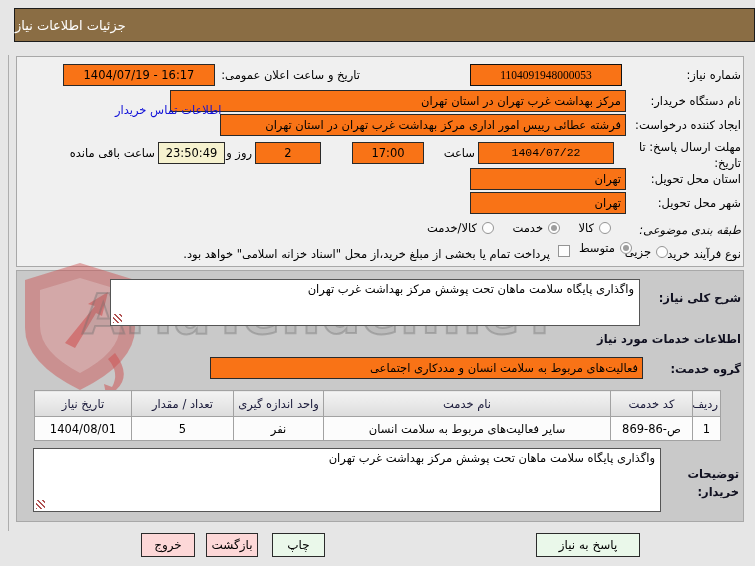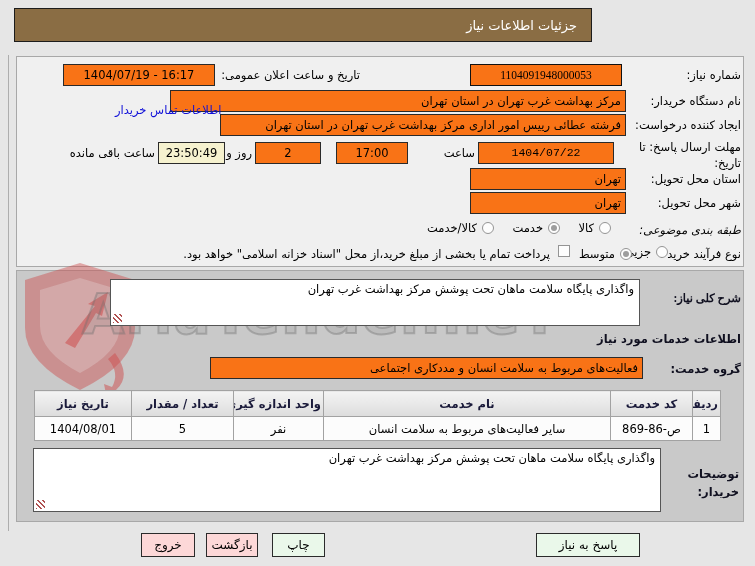--- a/index.html
+++ b/index.html
@@ -1,22 +1,22 @@
 <!DOCTYPE html>
 <html lang="fa" dir="rtl"><head>
 <meta charset="utf-8">
 <style>
   html,body{margin:0;padding:0;width:755px;height:566px;overflow:hidden;
     background:#e6e6e6;font-family:"DejaVu Sans","Liberation Sans",sans-serif;
     font-size:12px;color:#000;direction:rtl;}
   .page{position:relative;width:755px;height:566px;}
   .abs{position:absolute;}
-  .titlebar{left:14px;top:8px;width:578px;height:34px;background:#8a6d44;
+  .titlebar{left:14px;top:8px;width:741px;height:34px;background:#8a6d44;
     border:1px solid #1c1c1c;color:#fff;font-size:13px;line-height:34px;
-    text-align:right;padding-right:14px;box-sizing:border-box;}
+    text-align:left;padding-right:14px;box-sizing:border-box;}
   .frame-line{left:8px;top:55px;height:476px;width:0;border-left:1px solid #adadad;}
   .groupbox{box-sizing:border-box;border:1px solid #a8a8a8;}
   .box1{left:16px;top:56px;width:728px;height:211px;background:#f0f0f0;}
   .box2{left:16px;top:270px;width:728px;height:252px;background:#c9c9c9;}
   .lbl{white-space:nowrap;font-size:11.5px;line-height:16px;}
   .lbl-bold{font-weight:bold;color:#101020;}
   .field{box-sizing:border-box;background:#f97316;border:1px solid #2a2a2a;
     height:22px;line-height:20px;font-size:11.5px;padding:0 4px;white-space:nowrap;
     overflow:hidden;}
   .field.center{text-align:center;}
@@ -32,21 +32,21 @@
     border:1px solid #949494;box-sizing:border-box;vertical-align:middle;}
   .opt{display:flex;flex-direction:row;align-items:center;gap:5px;height:16px;}
   .ta{box-sizing:border-box;background:#fff;border:1px solid #555;font-size:11.5px;
     padding:2px 5px;text-align:right;position:absolute;overflow:hidden;}
   .ta .grip{position:absolute;left:2px;bottom:2px;width:9px;height:9px;
     background:repeating-linear-gradient(45deg,#b05050 0 1px,transparent 1px 3.5px);}
   table.svc{border-collapse:collapse;table-layout:fixed;width:686px;font-size:11.5px;}
   table.svc th,table.svc td{border:1px solid #a2a2a2;text-align:center;
     overflow:hidden;white-space:nowrap;padding:0 2px;}
   table.svc th{background:linear-gradient(#f4f4f4,#dcdcdc);height:25px;
-    font-weight:bold;color:#1a1a3a;margin-top:27px;}
+    font-weight:normal;color:#1a1a3a;margin-top:27px;}
   table.svc td{background:#fcfcfc;height:23px;}
   table.svc{border:1px solid #7f7f7f;}
   .btn{box-sizing:border-box;height:24px;border:1px solid #2b2b2b;font-size:12px;
     display:flex;align-items:center;justify-content:center;cursor:pointer;}
   .btn-green{background:#eaf8ea;}
   .btn-pink{background:#fdd8d8;}
   .wm-text{font-size:55px;font-weight:bold;color:rgba(125,125,125,0.16);
     -webkit-text-stroke:2px rgba(110,110,110,0.38);letter-spacing:1px;
     white-space:nowrap;direction:ltr;pointer-events:none;}
   .wm-svg{pointer-events:none;}
@@ -69,21 +69,21 @@
   <div class="abs lbl" style="right:14px;top:93px;">نام دستگاه خریدار:</div>
   <div class="abs field" style="left:170px;top:90px;width:456px;">مرکز بهداشت غرب تهران در استان تهران</div>
 
   <div class="abs lbl" style="right:14px;top:117px;">ایجاد کننده درخواست:</div>
   <div class="abs field" style="left:220px;top:114px;width:406px;">فرشته عطائی رییس امور اداری مرکز بهداشت غرب تهران در استان تهران</div>
   <div class="abs link" style="left:115px;top:103px;">اطلاعات تماس خریدار</div>
 
   <div class="abs lbl" style="right:14px;top:139px;width:118px;white-space:normal;text-align:right;">مهلت ارسال پاسخ: تا تاریخ:</div>
   <div class="abs field center ltr" style="left:478px;top:142px;width:136px;font-family:Liberation Mono, monospace;">1404/07/22</div>
   <div class="abs lbl" style="right:280px;top:145px;">ساعت</div>
-  <div class="abs field center ltr" style="left:336px;top:142px;width:72px;">17:00</div>
+  <div class="abs field center ltr" style="left:352px;top:142px;width:72px;">17:00</div>
   <div class="abs field center ltr" style="left:255px;top:142px;width:66px;">2</div>
   <div class="abs lbl" style="right:503px;top:145px;">روز و</div>
   <div class="abs field center ltr hl" style="left:158px;top:142px;width:67px;">23:50:49</div>
   <div class="abs lbl" style="right:600px;top:145px;">ساعت باقی مانده</div>
 
   <div class="abs lbl" style="right:14px;top:171px;">استان محل تحویل:</div>
   <div class="abs field" style="left:470px;top:168px;width:156px;">تهران</div>
   <div class="abs lbl" style="right:14px;top:195px;">شهر محل تحویل:</div>
   <div class="abs field" style="left:470px;top:192px;width:156px;">تهران</div>
 
@@ -99,38 +99,38 @@
   <div class="abs opt" style="right:261px;top:220px;">
     <span class="radio"></span>
     <span class="lbl">کالا/خدمت</span>
   </div>
 
   <div class="abs lbl" style="right:14px;top:246px;">نوع فرآیند خرید :</div>
   <div class="abs opt" style="right:87px;top:244px;">
     <span class="radio"></span>
     <span class="lbl">جزیی</span>
   </div>
-  <div class="abs opt" style="right:123px;top:246px;">
+  <div class="abs opt" style="right:123px;top:240px;">
     <span class="radio checked"></span>
     <span class="lbl">متوسط</span>
   </div>
   <span class="abs checkbox" style="right:185px;top:245px;"></span>
   <div class="abs lbl" style="right:205px;top:246px;">پرداخت تمام یا بخشی از مبلغ خرید،از محل "اسناد خزانه اسلامی" خواهد بود.</div>
 
   <div class="abs groupbox box2"></div>
 
   <svg class="abs wm-svg" style="left:20px;top:258px;" width="150" height="150" viewBox="0 0 150 150">
     <path d="M60 5 L115 22 V70 Q115 105 60 132 Q5 105 5 70 V22 Z" fill="rgba(205,75,75,0.45)"></path>
     <path d="M60 20 L100 32 V68 Q100 94 60 115 Q20 94 20 68 V32 Z" fill="rgba(230,215,215,0.35)"></path>
     <path d="M45 85 L75 48 L68 46 L88 34 L82 58 L76 55 L55 90 Z" fill="rgba(205,75,75,0.55)"></path>
     <path d="M95 95 Q112 118 96 132 L104 134 L88 146 L84 126 L92 129 Q100 115 88 101 Z" fill="rgba(205,75,75,0.5)"></path>
   </svg>
   <div class="abs wm-text" style="left:82px;top:282px;">AriaTender.neT</div>
 
-  <div class="abs lbl lbl-bold" style="right:14px;top:290px;font-family:Liberation Serif, serif;">شرح کلی نیاز:</div>
+  <div class="abs lbl lbl-bold" style="right:14px;top:290px;">شرح کلی نیاز:</div>
   <div class="ta" style="left:110px;top:279px;width:530px;height:47px;">
     <span>واگذاری پایگاه سلامت ماهان تحت پوشش مرکز بهداشت غرب تهران</span>
     <span class="grip"></span>
   </div>
 
   <div class="abs lbl lbl-bold" style="right:14px;top:331px;">اطلاعات خدمات مورد نیاز</div>
   <div class="abs lbl lbl-bold" style="right:14px;top:361px;">گروه خدمت:</div>
   <div class="abs field" style="left:210px;top:357px;width:433px;">فعالیت‌های مربوط به سلامت انسان و مددکاری اجتماعی</div>
 
   <table class="svc abs" style="left:34px;top:390px;">

